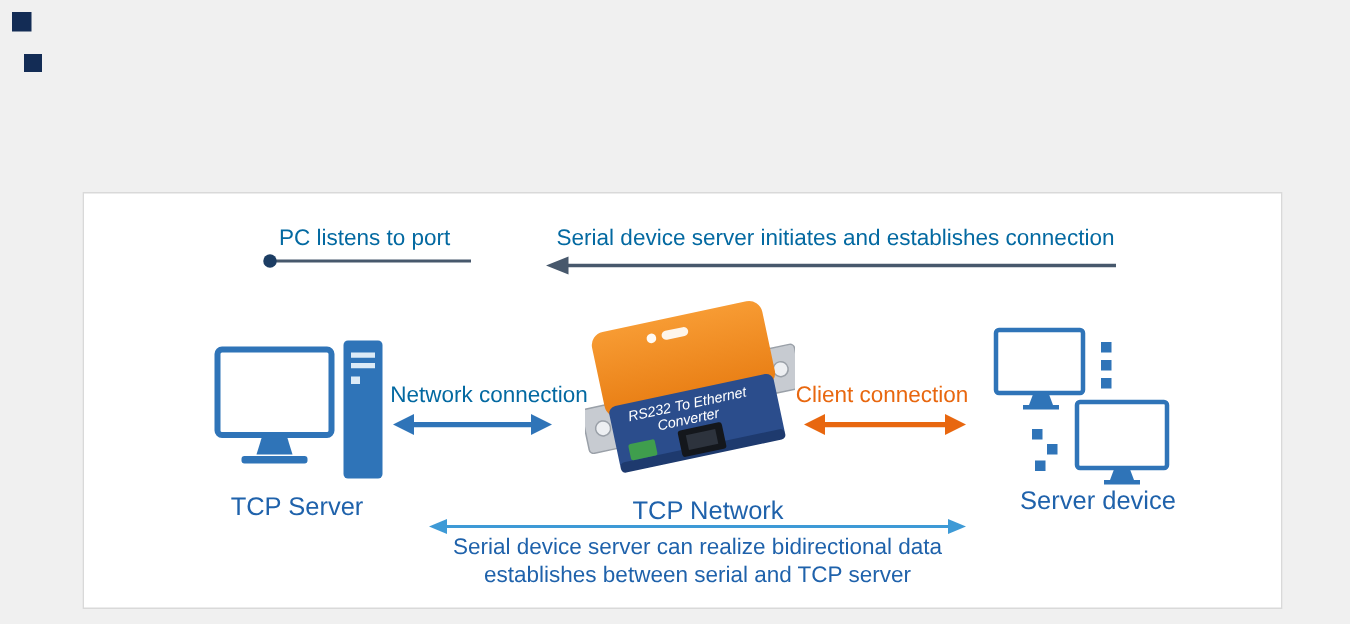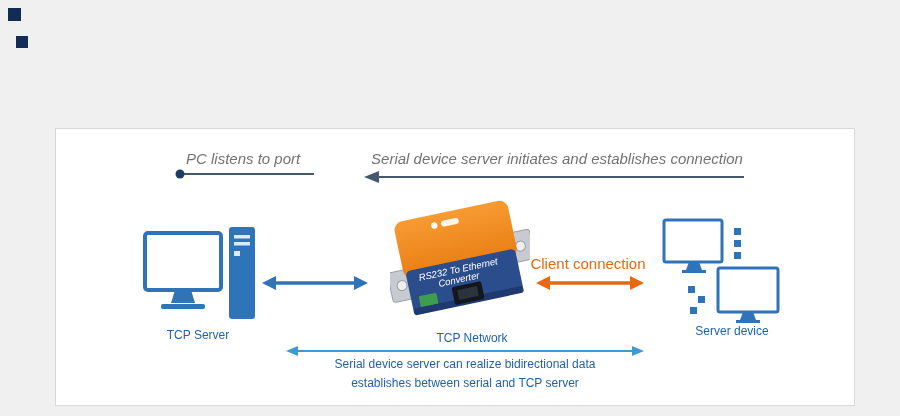--- a/index.html
+++ b/index.html
@@ -3,25 +3,25 @@
 <meta charset="utf-8">
 <style>
   html,body{margin:0;padding:0;}
   body{background:#f0f0f0;font-family:"Liberation Sans",sans-serif;}
   .stage{position:relative;width:900px;height:416px;background:#f0f0f0;overflow:hidden;}
   .abs{position:absolute;}
   .panel{left:55px;top:128px;width:798px;height:276px;background:#ffffff;border:1px solid #d9d9d9;}
   .decor{background:#132c55;}
   .sq1{left:8px;top:8px;width:13px;height:13px;}
   .sq2{left:16px;top:36px;width:12px;height:12px;}
-  .blue-label{color:#737373;font-size:15px;white-space:nowrap;font-style:italic;}
+  .blue-label{color:#0369a1;font-size:15px;white-space:nowrap;}
   .orange-label{color:#e8670f;font-size:15px;white-space:nowrap;}
-  .node-label{color:#1f62ab;font-size:12px;text-align:center;white-space:nowrap;}
+  .node-label{color:#1f62ab;font-size:17px;text-align:center;white-space:nowrap;}
   .center{text-align:center;}
-  .caption{color:#1f62ab;font-size:12px;line-height:19px;text-align:center;}
+  .caption{color:#1f62ab;font-size:15px;line-height:19px;text-align:center;}
   svg{display:block;}
 </style>
 </head>
 <body>
 
 <div class="stage">
 
   <div class="abs decor sq1"></div>
   <div class="abs decor sq2"></div>
 
@@ -47,20 +47,21 @@
     </g>
     <g>
       <rect x="87" y="1" width="26" height="92" rx="3" fill="#2f74b8"></rect>
       <rect x="92" y="9" width="16" height="3.5" fill="#dcebf7"></rect>
       <rect x="92" y="16" width="16" height="3.5" fill="#dcebf7"></rect>
       <rect x="92" y="25" width="6" height="5" fill="#dcebf7"></rect>
     </g>
   </svg>
   <div class="abs node-label" style="left:140px;top:328px;width:116px;">TCP Server</div>
 
+  <div class="abs blue-label center" style="left:258px;top:255px;width:136px;">Network connection</div>
   <svg class="abs" style="left:262px;top:274px;" width="106" height="18">
     <line x1="12" y1="9" x2="94" y2="9" stroke="#2f74b8" stroke-width="3.5"></line>
     <polygon points="0,9 14,2 14,16" fill="#2f74b8"></polygon>
     <polygon points="106,9 92,2 92,16" fill="#2f74b8"></polygon>
   </svg>
 
   <svg class="abs" style="left:390px;top:190px;" width="140" height="140" viewBox="0 0 140 140">
     <defs>
       <linearGradient id="gOr" x1="0" y1="0" x2="0" y2="1">
         <stop offset="0" stop-color="#f79b33"></stop>

